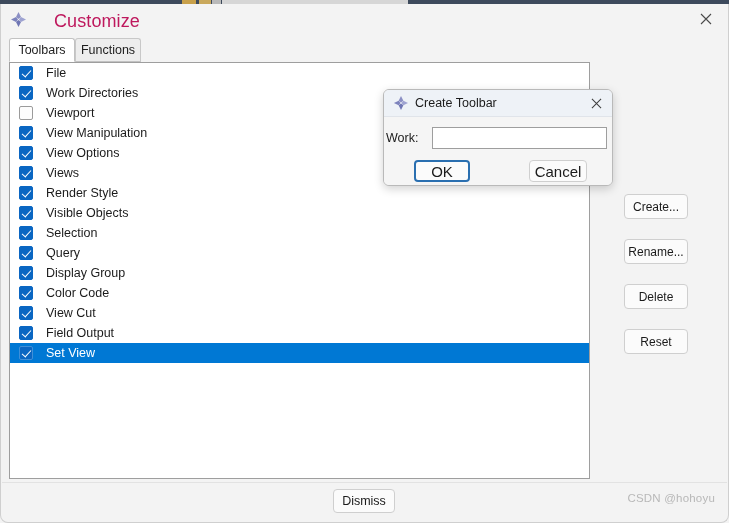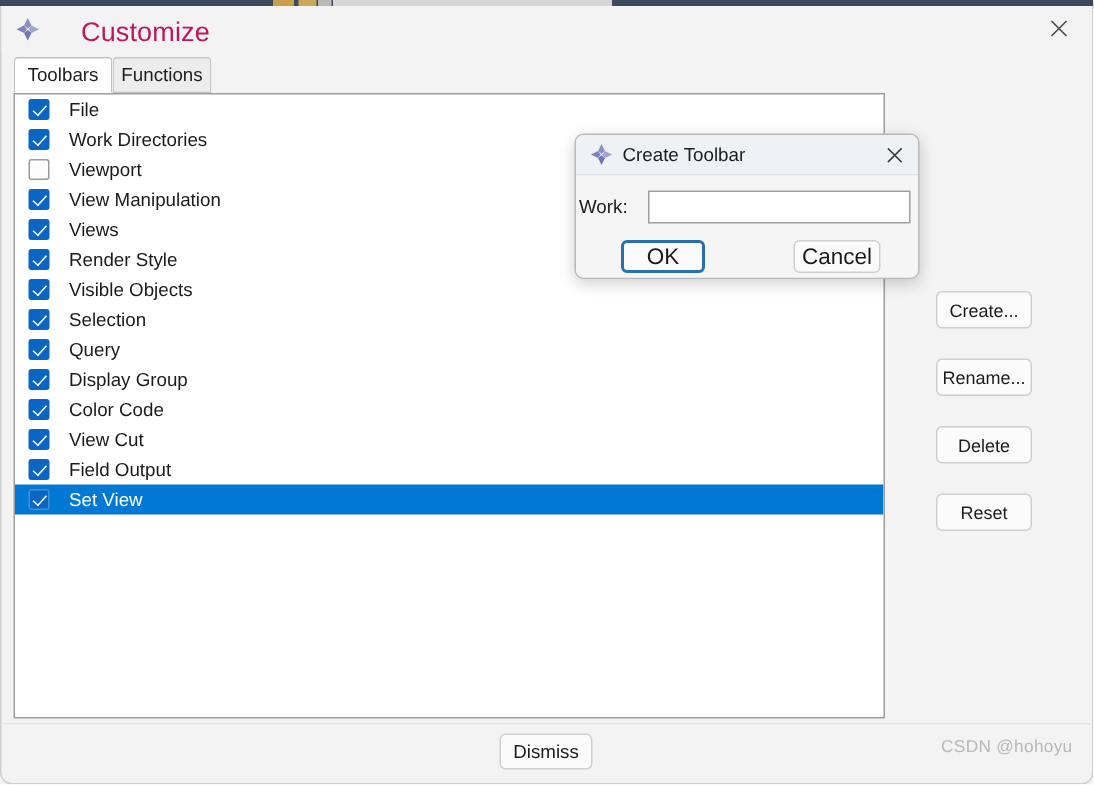--- a/index.html
+++ b/index.html
@@ -379,20 +379,24 @@
           <span class="cb on"></span>
           <span class="row-label">Work Directories</span>
         </div>
         <div class="list-row">
           <span class="cb off"></span>
           <span class="row-label">Viewport</span>
         </div>
         <div class="list-row">
           <span class="cb on"></span>
           <span class="row-label">View Manipulation</span>
+        </div>
+        <div class="list-row">
+          <span class="cb on"></span>
+          <span class="row-label">View Options</span>
         </div>
         <div class="list-row">
           <span class="cb on"></span>
           <span class="row-label">Views</span>
         </div>
         <div class="list-row">
           <span class="cb on"></span>
           <span class="row-label">Render Style</span>
         </div>
         <div class="list-row">

